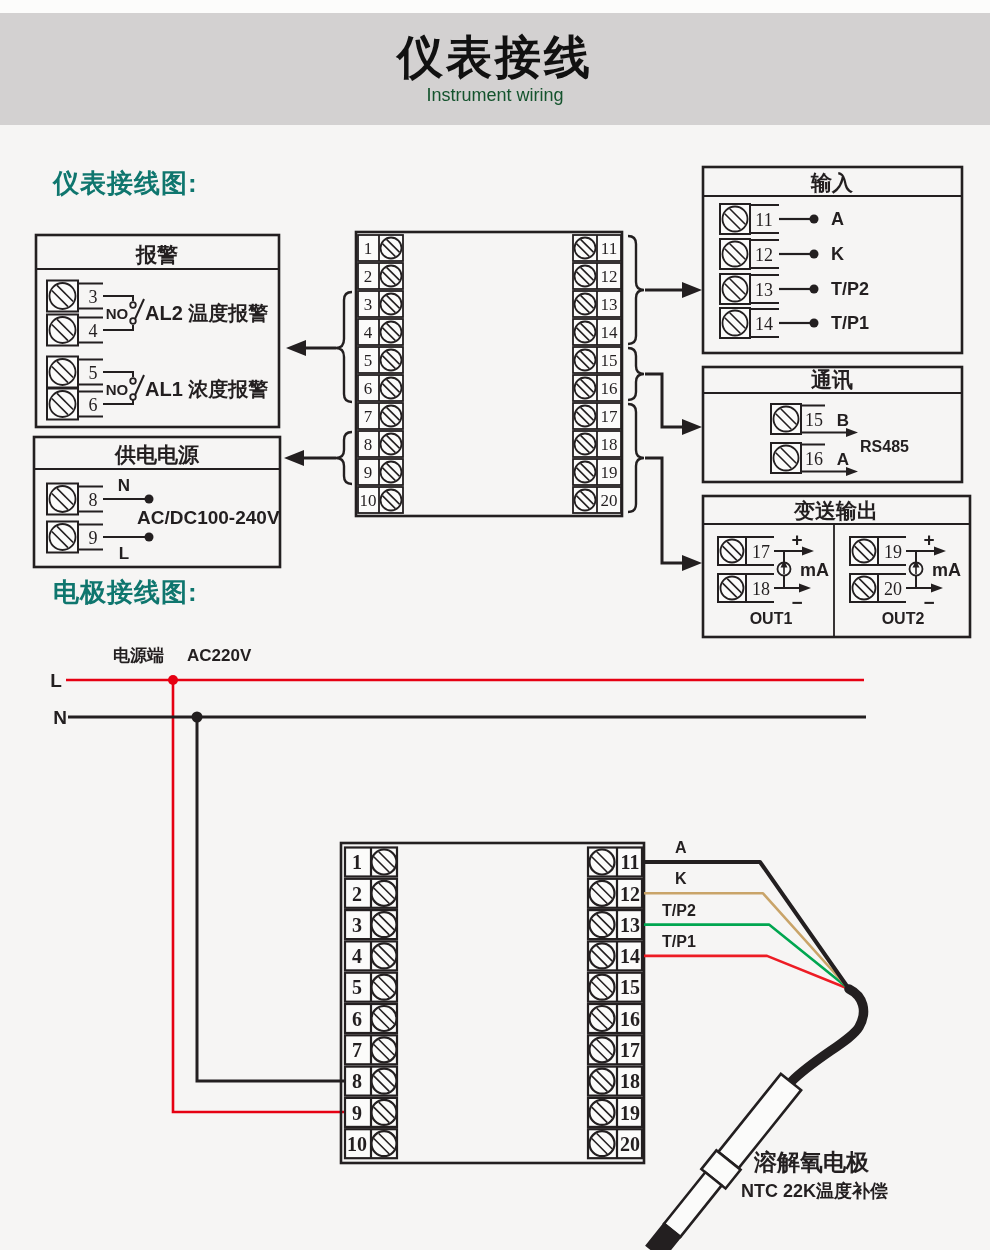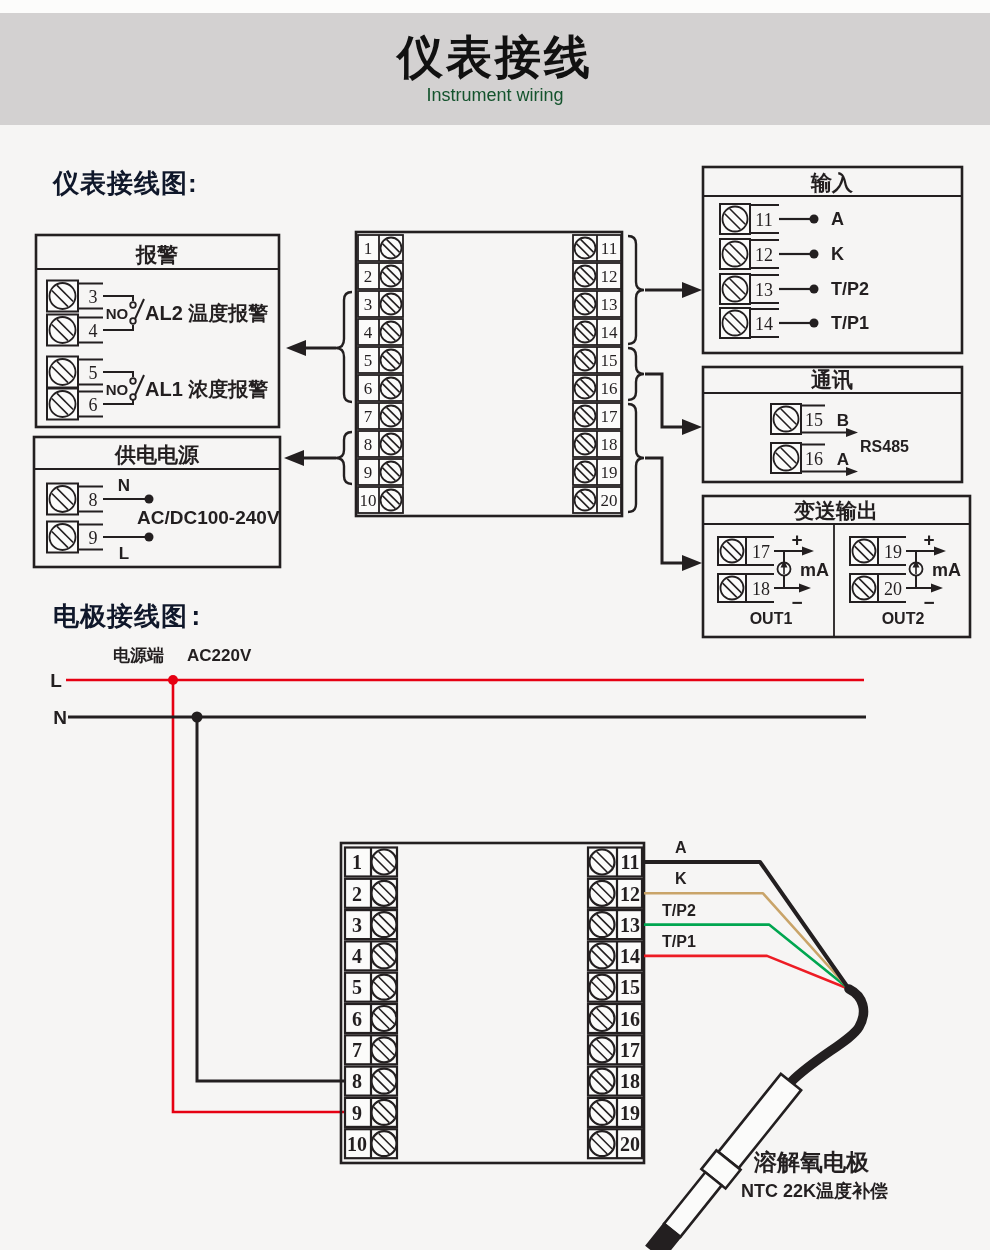--- a/index.html
+++ b/index.html
@@ -2,23 +2,23 @@
 <html><head>
 <meta charset="utf-8">
 <style>
   html,body{margin:0;padding:0;}
   body{width:990px;height:1250px;background:#f6f5f4;font-family:"Liberation Sans","DejaVu Sans",sans-serif;}
   .page{position:relative;width:990px;height:1250px;overflow:hidden;background:#f6f5f4;}
   .topstrip{position:absolute;left:0;top:0;width:990px;height:13px;background:#fcfcfb;}
   .banner{position:absolute;left:0;top:13px;width:990px;height:112px;background:#d3d1d1;display:flex;flex-direction:column;align-items:center;justify-content:center;}
   .banner-title{font-size:46px;font-weight:700;color:#111;letter-spacing:3px;line-height:1.1;}
   .banner-subtitle{font-size:18px;color:#14532d;margin-top:2px;}
-  .section-label{position:absolute;font-size:26px;font-weight:700;color:#0f172a;letter-spacing:1px;}
+  .section-label{position:absolute;font-size:26px;font-weight:700;color:#0f766e;letter-spacing:1px;}
   #lbl1{left:53px;top:166px;}
-  #lbl2{left:53px;top:599px;font-family:Liberation Mono, monospace;}
+  #lbl2{left:53px;top:575px;}
   svg{position:absolute;left:0;top:0;}
   text{fill:#231f20;}
   .serif{font-family:"Liberation Serif","DejaVu Serif",serif;}
   .sans{font-family:"Liberation Sans","DejaVu Sans",sans-serif;}
   .bold{font-weight:700;}
   .w600{font-weight:600;}
 </style>
 </head>
 <body>
 

